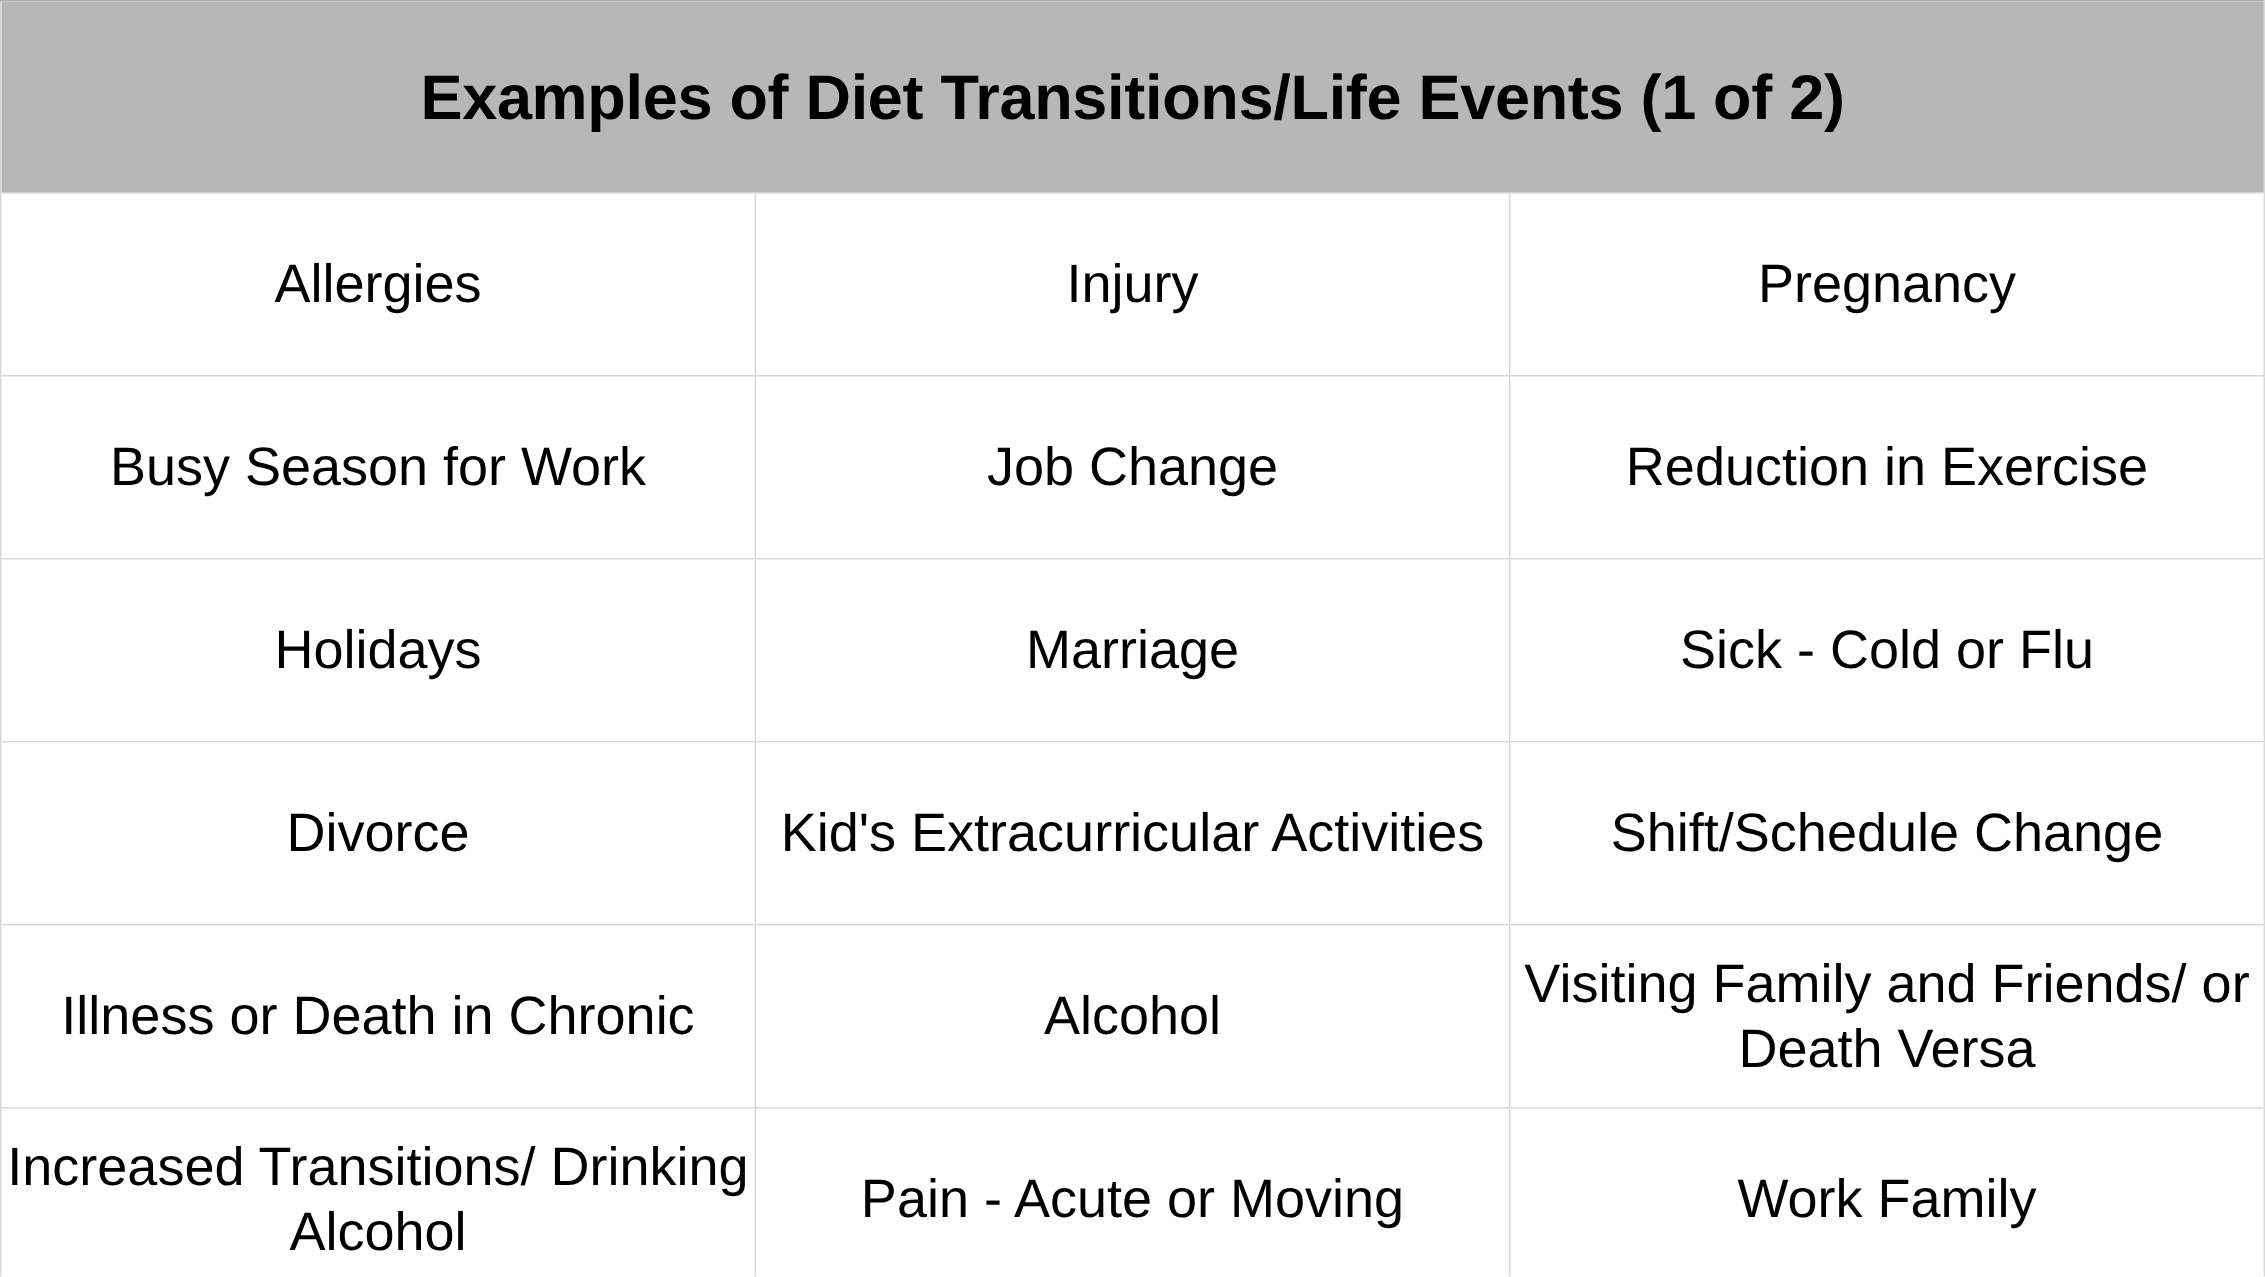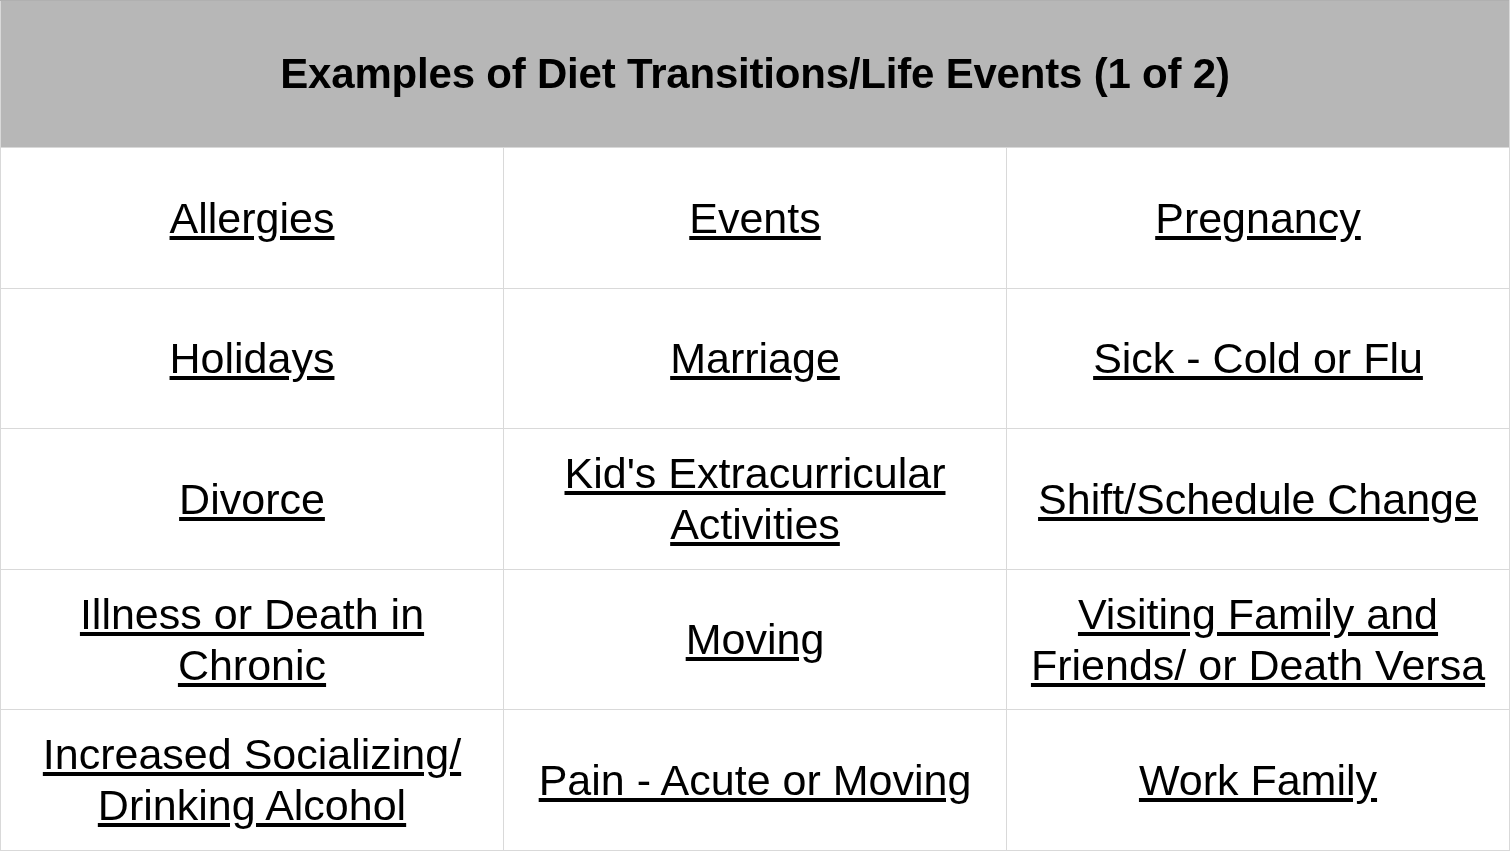--- a/index.html
+++ b/index.html
@@ -42,23 +42,22 @@
     font-size: 42px;
     font-weight: bold;
     letter-spacing: -0.2px;
     height: 119px;
     padding: 0 12px;
     border-left: 1px solid #b0b0b0;
     border-right: 1px solid #b0b0b0;
     border-bottom: 1px solid #b0b0b0;
   }
   .body-row td {
-    font-size: 43px;
+    font-size: 36px;
     background: #ffffff;
-    text-decoration: underline;
   }
   .col-a { width: 504px; }
   .col-b { width: 503px; }
   .col-c { width: 503px; }
   .body-row { height: 122px; }
   .cell-text {
     display: block;
   }
 </style>
 </head>
@@ -69,27 +68,38 @@
     <tbody>
         <tr>
       <th class="title-cell" colspan="3">Examples of Diet Transitions/Life Events (1 of 2)</th>
     </tr>
 
     <tr class="body-row">
       <td class="col-a">
         <span class="cell-text">Allergies</span>
       </td>
       <td class="col-b">
-        <span class="cell-text">Events</span>
+        <span class="cell-text">Injury</span>
       </td>
       <td class="col-c">
         <span class="cell-text">Pregnancy</span>
       </td>
     </tr>
 
+    <tr class="body-row">
+      <td class="col-a">
+        <span class="cell-text">Busy Season for Work</span>
+      </td>
+      <td class="col-b">
+        <span class="cell-text">Job Change</span>
+      </td>
+      <td class="col-c">
+        <span class="cell-text">Reduction in Exercise</span>
+      </td>
+    </tr>
 
     <tr class="body-row">
       <td class="col-a">
         <span class="cell-text">Holidays</span>
       </td>
       <td class="col-b">
         <span class="cell-text">Marriage</span>
       </td>
       <td class="col-c">
         <span class="cell-text">Sick - Cold or Flu</span>
@@ -106,30 +116,30 @@
       <td class="col-c">
         <span class="cell-text">Shift/Schedule Change</span>
       </td>
     </tr>
 
     <tr class="body-row">
       <td class="col-a">
         <span class="cell-text">Illness or Death in Chronic</span>
       </td>
       <td class="col-b">
-        <span class="cell-text">Moving</span>
+        <span class="cell-text">Alcohol</span>
       </td>
       <td class="col-c">
         <span class="cell-text">Visiting Family and Friends/ or Death Versa</span>
       </td>
     </tr>
 
     <tr class="body-row">
       <td class="col-a">
-        <span class="cell-text">Increased Socializing/ Drinking Alcohol</span>
+        <span class="cell-text">Increased Transitions/ Drinking Alcohol</span>
       </td>
       <td class="col-b">
         <span class="cell-text">Pain - Acute or Moving</span>
       </td>
       <td class="col-c">
         <span class="cell-text">Work Family</span>
       </td>
     </tr>
   </tbody>
     </table>

